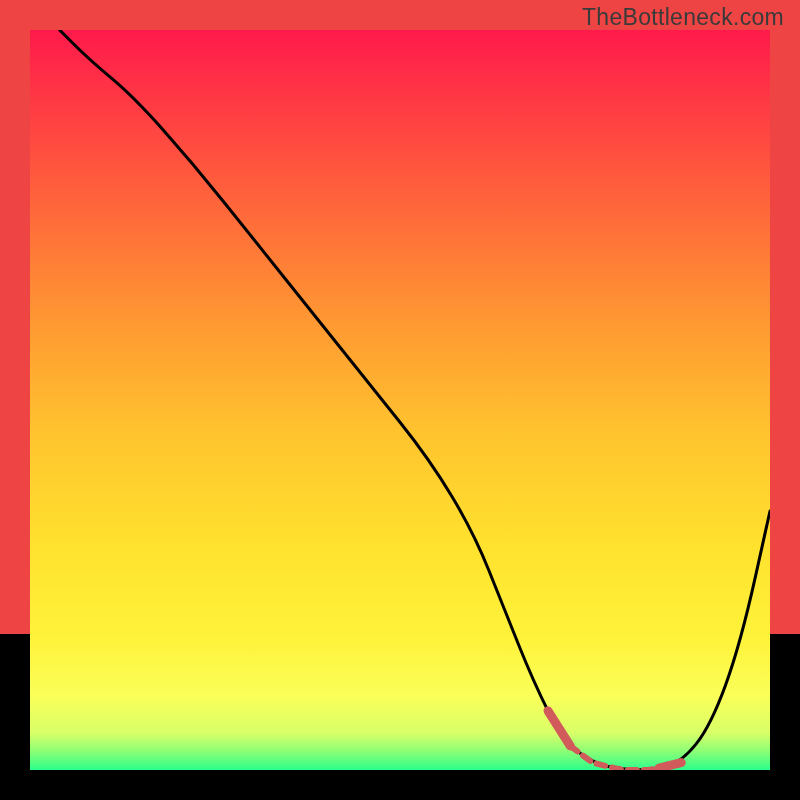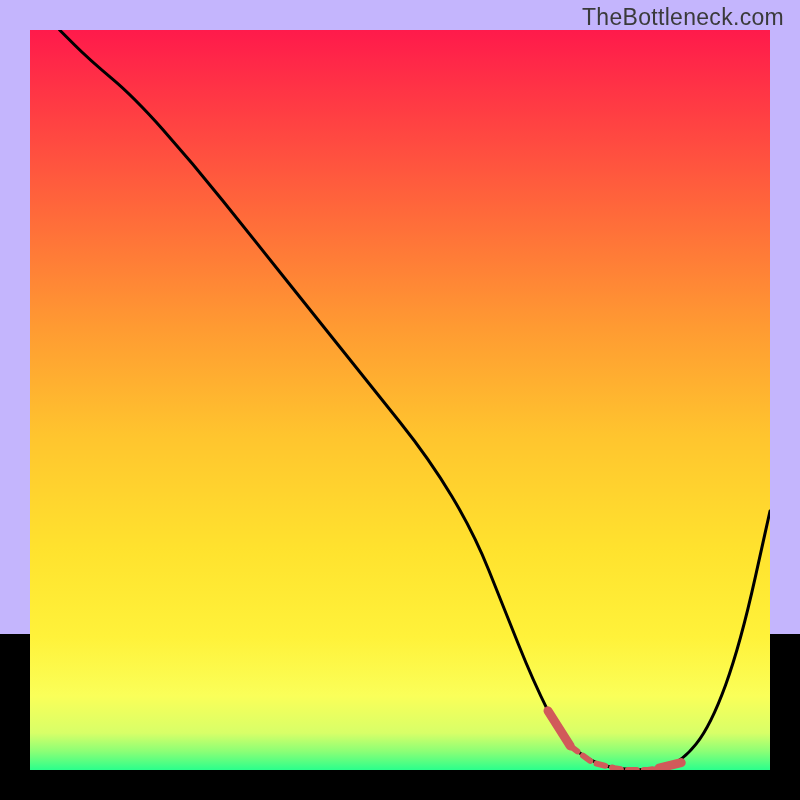--- a/index.html
+++ b/index.html
@@ -8,21 +8,21 @@
     width: 800px;
     height: 800px;
     background: #000;
     overflow: hidden;
     font-family: Arial, Helvetica, sans-serif;
   }
   .frame {
     position: relative;
     width: 800px;
     height: 634px;
-    background: #c4b5fd;
+    background: #ef4444;
   }
   .watermark {
     position: absolute;
     top: 4px;
     right: 16px;
     color: #3a3a3a;
     font-size: 23px;
     font-weight: 500;
     letter-spacing: 0.3px;
     z-index: 5;

